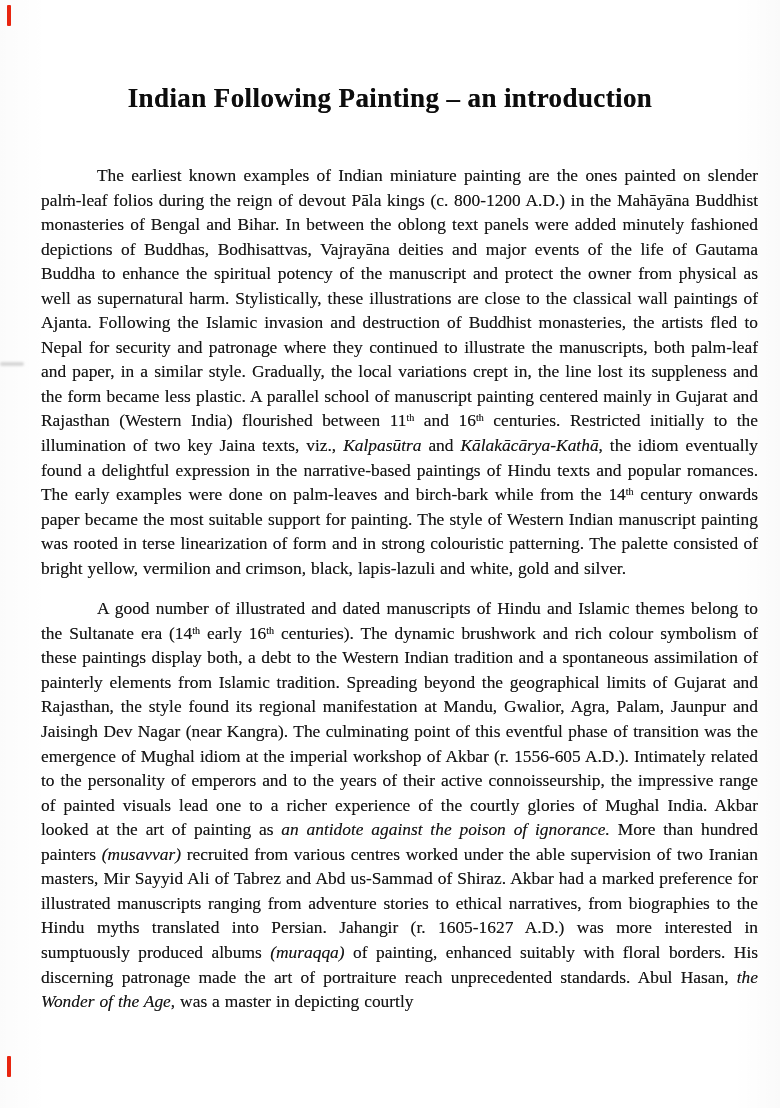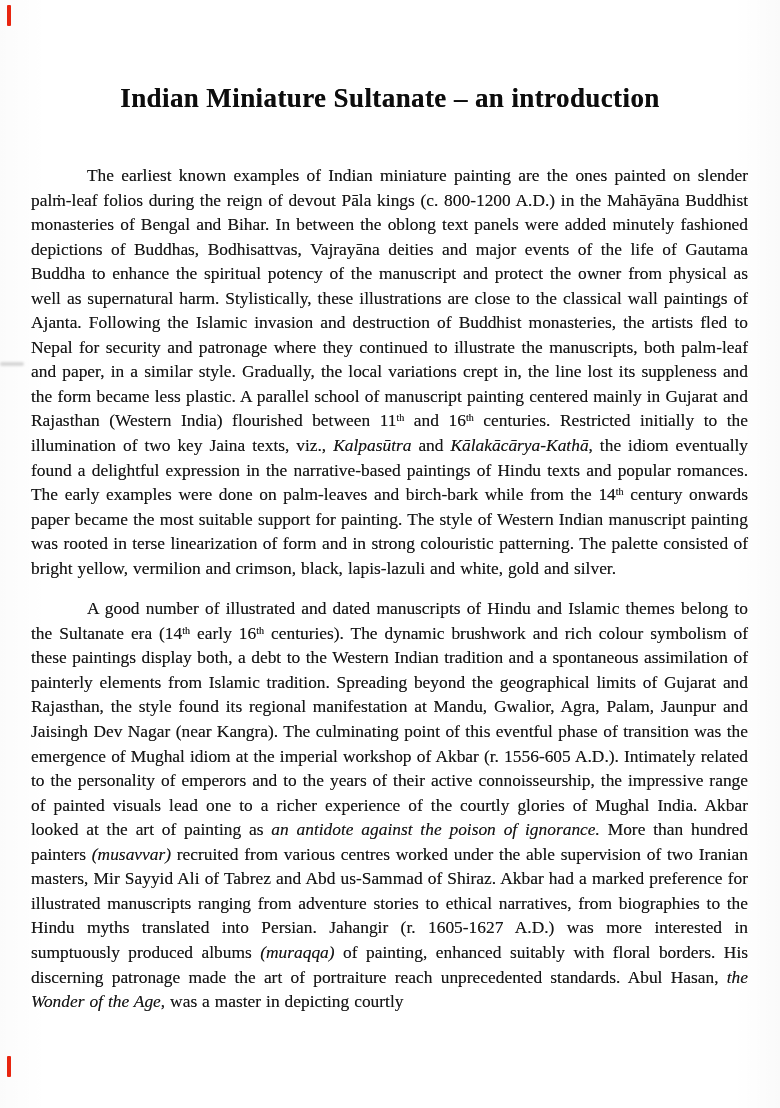--- a/index.html
+++ b/index.html
@@ -56,21 +56,21 @@
     text-align: center;
     font-size: 27px;
     font-weight: 700;
     letter-spacing: 0.4px;
     color: var(--title-ink);
     text-shadow: 0 0 0.5px rgba(0,0,0,0.6);
   }
   .content {
     position: absolute;
     top: 163px;
-    left: 31px;
+    left: 41px;
     width: 717px;
     color: var(--ink);
   }
   .para {
     margin: 0;
     font-size: 17.4px;
     line-height: 24.55px;
     text-align: justify;
     text-indent: 56px;
     word-spacing: 0.6px;
@@ -87,19 +87,19 @@
   }
 </style>
 </head>
 <body>
 
 <div class="page">
   <div class="corner-mark top"></div>
   <div class="corner-mark bottom"></div>
   <div class="smudge"></div>
 
-  <h1 class="title">Indian Miniature Sultanate – an introduction</h1>
+  <h1 class="title">Indian Following Painting – an introduction</h1>
 
   <div class="content">
     <p class="para"><span>The earliest known examples of Indian miniature painting are the ones painted on slender palṁ-leaf folios during the reign of devout Pāla kings (c. 800-1200 A.D.) in the Mahāyāna Buddhist monasteries of Bengal and Bihar. In between the oblong text panels were added minutely fashioned depictions of Buddhas, Bodhisattvas, Vajrayāna deities and major events of the life of Gautama Buddha to enhance the spiritual potency of the manuscript and protect the owner from physical as well as supernatural harm. Stylistically, these illustrations are close to the classical wall paintings of Ajanta. Following the Islamic invasion and destruction of Buddhist monasteries, the artists fled to Nepal for security and patronage where they continued to illustrate the manuscripts, both palm-leaf and paper, in a similar style. Gradually, the local variations crept in, the line lost its suppleness and the form became less plastic. A parallel school of manuscript painting centered mainly in Gujarat and Rajasthan (Western India) flourished between 11</span><span class="run-sup">th</span><span> and 16</span><span class="run-sup">th</span><span> centuries. Restricted initially to the illumination of two key Jaina texts, viz., </span><span class="run-i">Kalpasūtra</span><span> and </span><span class="run-i">Kālakācārya-Kathā</span><span>, the idiom eventually found a delightful expression in the narrative-based paintings of Hindu texts and popular romances. The early examples were done on palm-leaves and birch-bark while from the 14</span><span class="run-sup">th</span><span> century onwards paper became the most suitable support for painting. The style of Western Indian manuscript painting was rooted in terse linearization of form and in strong colouristic patterning. The palette consisted of bright yellow, vermilion and crimson, black, lapis-lazuli and white, gold and silver.</span></p>
     <p class="para"><span>A good number of illustrated and dated manuscripts of Hindu and Islamic themes belong to the Sultanate era (14</span><span class="run-sup">th</span><span> early 16</span><span class="run-sup">th</span><span> centuries). The dynamic brushwork and rich colour symbolism of these paintings display both, a debt to the Western Indian tradition and a spontaneous assimilation of painterly elements from Islamic tradition. Spreading beyond the geographical limits of Gujarat and Rajasthan, the style found its regional manifestation at Mandu, Gwalior, Agra, Palam, Jaunpur and Jaisingh Dev Nagar (near Kangra). The culminating point of this eventful phase of transition was the emergence of Mughal idiom at the imperial workshop of Akbar (r. 1556-605 A.D.). Intimately related to the personality of emperors and to the years of their active connoisseurship, the impressive range of painted visuals lead one to a richer experience of the courtly glories of Mughal India. Akbar looked at the art of painting as </span><span class="run-i">an antidote against the poison of ignorance.</span><span> More than hundred painters </span><span class="run-i">(musavvar)</span><span> recruited from various centres worked under the able supervision of two Iranian masters, Mir Sayyid Ali of Tabrez and Abd us-Sammad of Shiraz. Akbar had a marked preference for illustrated manuscripts ranging from adventure stories to ethical narratives, from biographies to the Hindu myths translated into Persian. Jahangir (r. 1605-1627 A.D.) was more interested in sumptuously produced albums </span><span class="run-i">(muraqqa)</span><span> of painting, enhanced suitably with floral borders. His discerning patronage made the art of portraiture reach unprecedented standards. Abul Hasan, </span><span class="run-i">the Wonder of the Age</span><span>, was a master in depicting courtly</span></p>
   </div>
 </div>
 
 </body></html>

